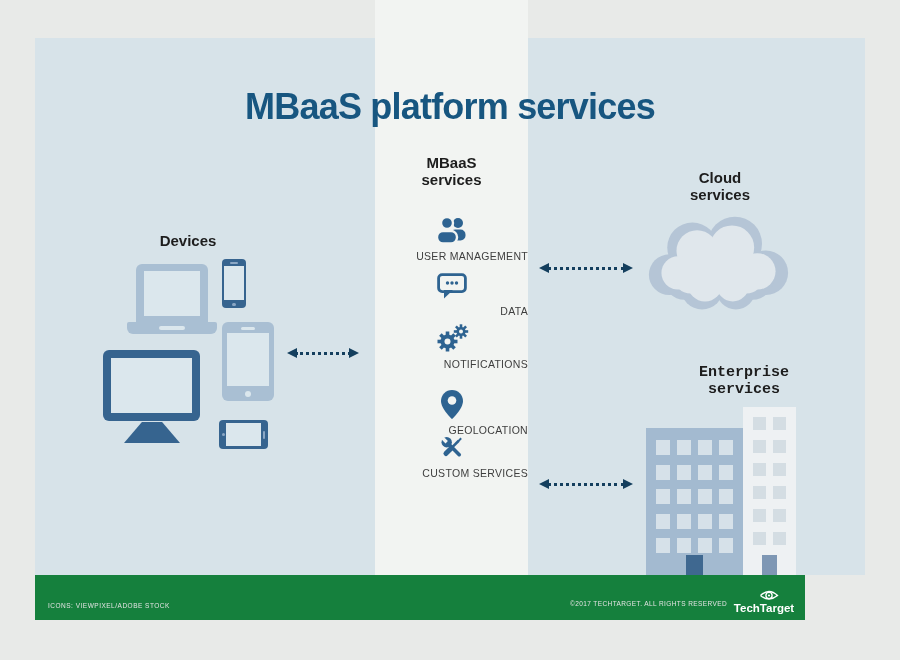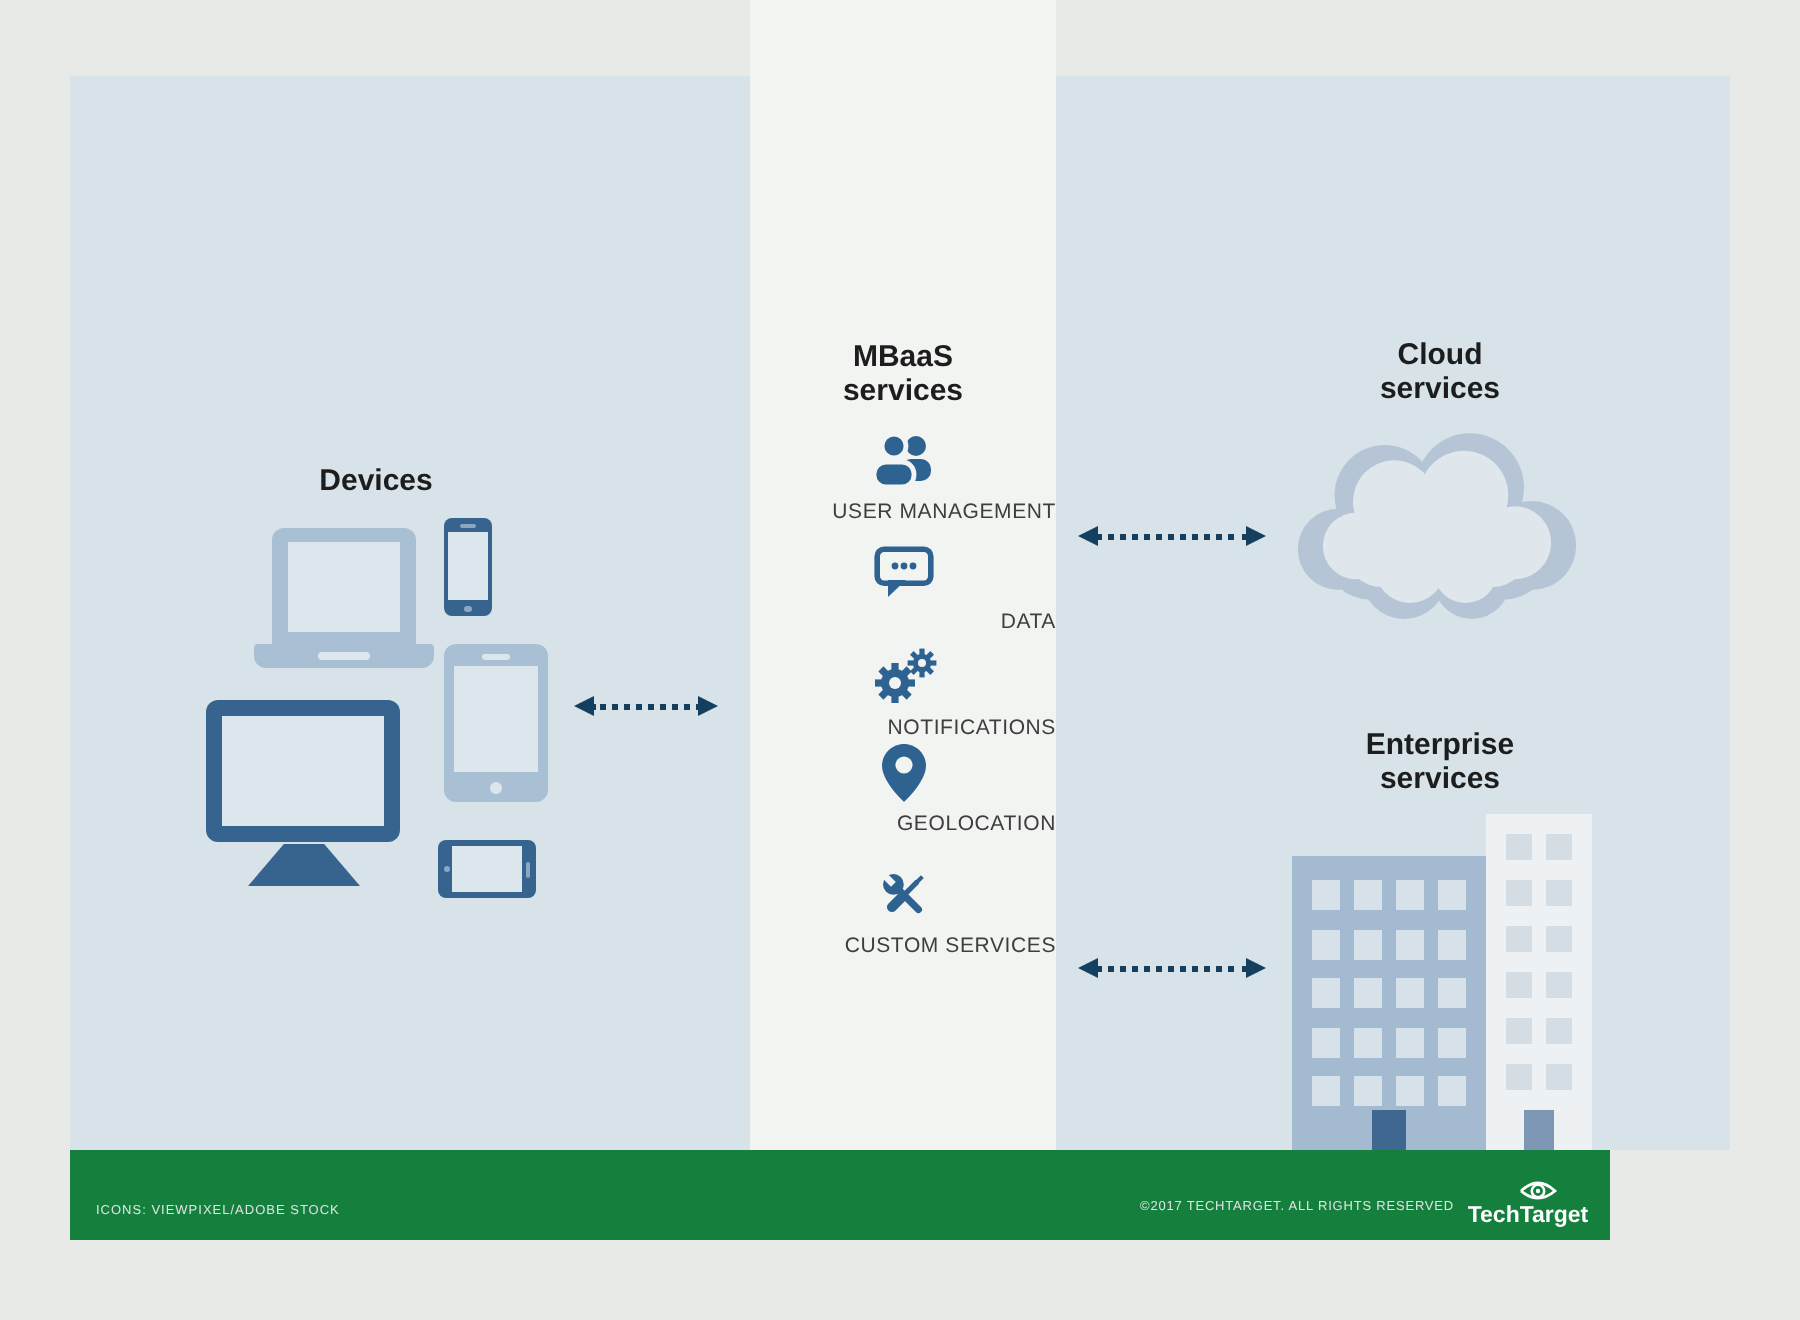--- a/index.html
+++ b/index.html
@@ -10,30 +10,30 @@
   
   #mid-strip{left:375px;top:0;width:153px;height:575px;background:#f2f4f2;}
   #panel-left{left:35px;top:38px;width:340px;height:537px;background:#d7e3e9;}
   #panel-right{left:528px;top:38px;width:337px;height:537px;background:#d7e3e9;}
 
   
   #title{left:0;top:86px;width:900px;text-align:center;font-size:36px;font-weight:bold;
          color:#175680;letter-spacing:-0.8px;}
   .heading{font-weight:bold;color:#1d1d1d;font-size:15px;line-height:17px;text-align:center;}
   #devices-heading{left:103px;top:232px;width:170px;}
-  #platform-heading{left:375px;top:170px;width:153px;text-align:center;}
+  #platform-heading{left:375px;top:154px;width:153px;text-align:center;}
   #cloud-heading{left:620px;top:169px;width:200px;}
-  #enterprise-heading{left:620px;top:364px;width:200px;}
+  #enterprise-heading{left:644px;top:364px;width:200px;font-family:Liberation Mono, monospace;}
 
   
   .service{left:375px;width:153px;text-align:right;}
   .service .ic{display:flex;justify-content:center;}
   .service .label{font-size:10.5px;color:#3e3e3e;letter-spacing:0.3px;margin-top:5px;}
   #svc-0{top:215px}#svc-1{top:273px}#svc-2{top:323px}
-  #svc-3{top:372px}#svc-4{top:433px}#svc-5{top:494px}
+  #svc-3{top:390px}#svc-4{top:433px}#svc-5{top:494px}
 
   
   #laptop{left:127px;top:264px;width:90px;height:70px;}
   .lap-screen{position:absolute;left:9px;top:0;width:72px;height:58px;background:#a9bfd3;border-radius:6px 6px 0 0;}
   .lap-screen-in{position:absolute;left:8px;top:7px;right:8px;bottom:6px;background:#dbe7ed;}
   .lap-base{position:absolute;left:0;bottom:0;width:90px;height:12px;background:#a9bfd3;border-radius:2px 2px 6px 6px;}
   .lap-notch{position:absolute;left:32px;top:4px;width:26px;height:4px;background:#dbe7ed;border-radius:2px;}
 
   #phone-portrait{left:222px;top:259px;width:24px;height:49px;background:#36648f;border-radius:4px;}
   #phone-portrait .screen{left:2px;right:2px;top:7px;bottom:8px;}
@@ -93,20 +93,21 @@
 </style>
 </head>
 <body>
 
 <div id="canvas">
 
   <div class="abs" id="mid-strip"></div>
   <div class="abs" id="panel-left"></div>
   <div class="abs" id="panel-right"></div>
 
+  <div class="abs" id="title">MBaaS platform services</div>
 
   <div class="abs heading" id="devices-heading">Devices</div>
 
   <div class="abs" id="laptop">
     <div class="lap-screen">
       <div class="lap-screen-in"></div>
     </div>
     <div class="lap-base">
       <div class="lap-notch"></div>
     </div>

